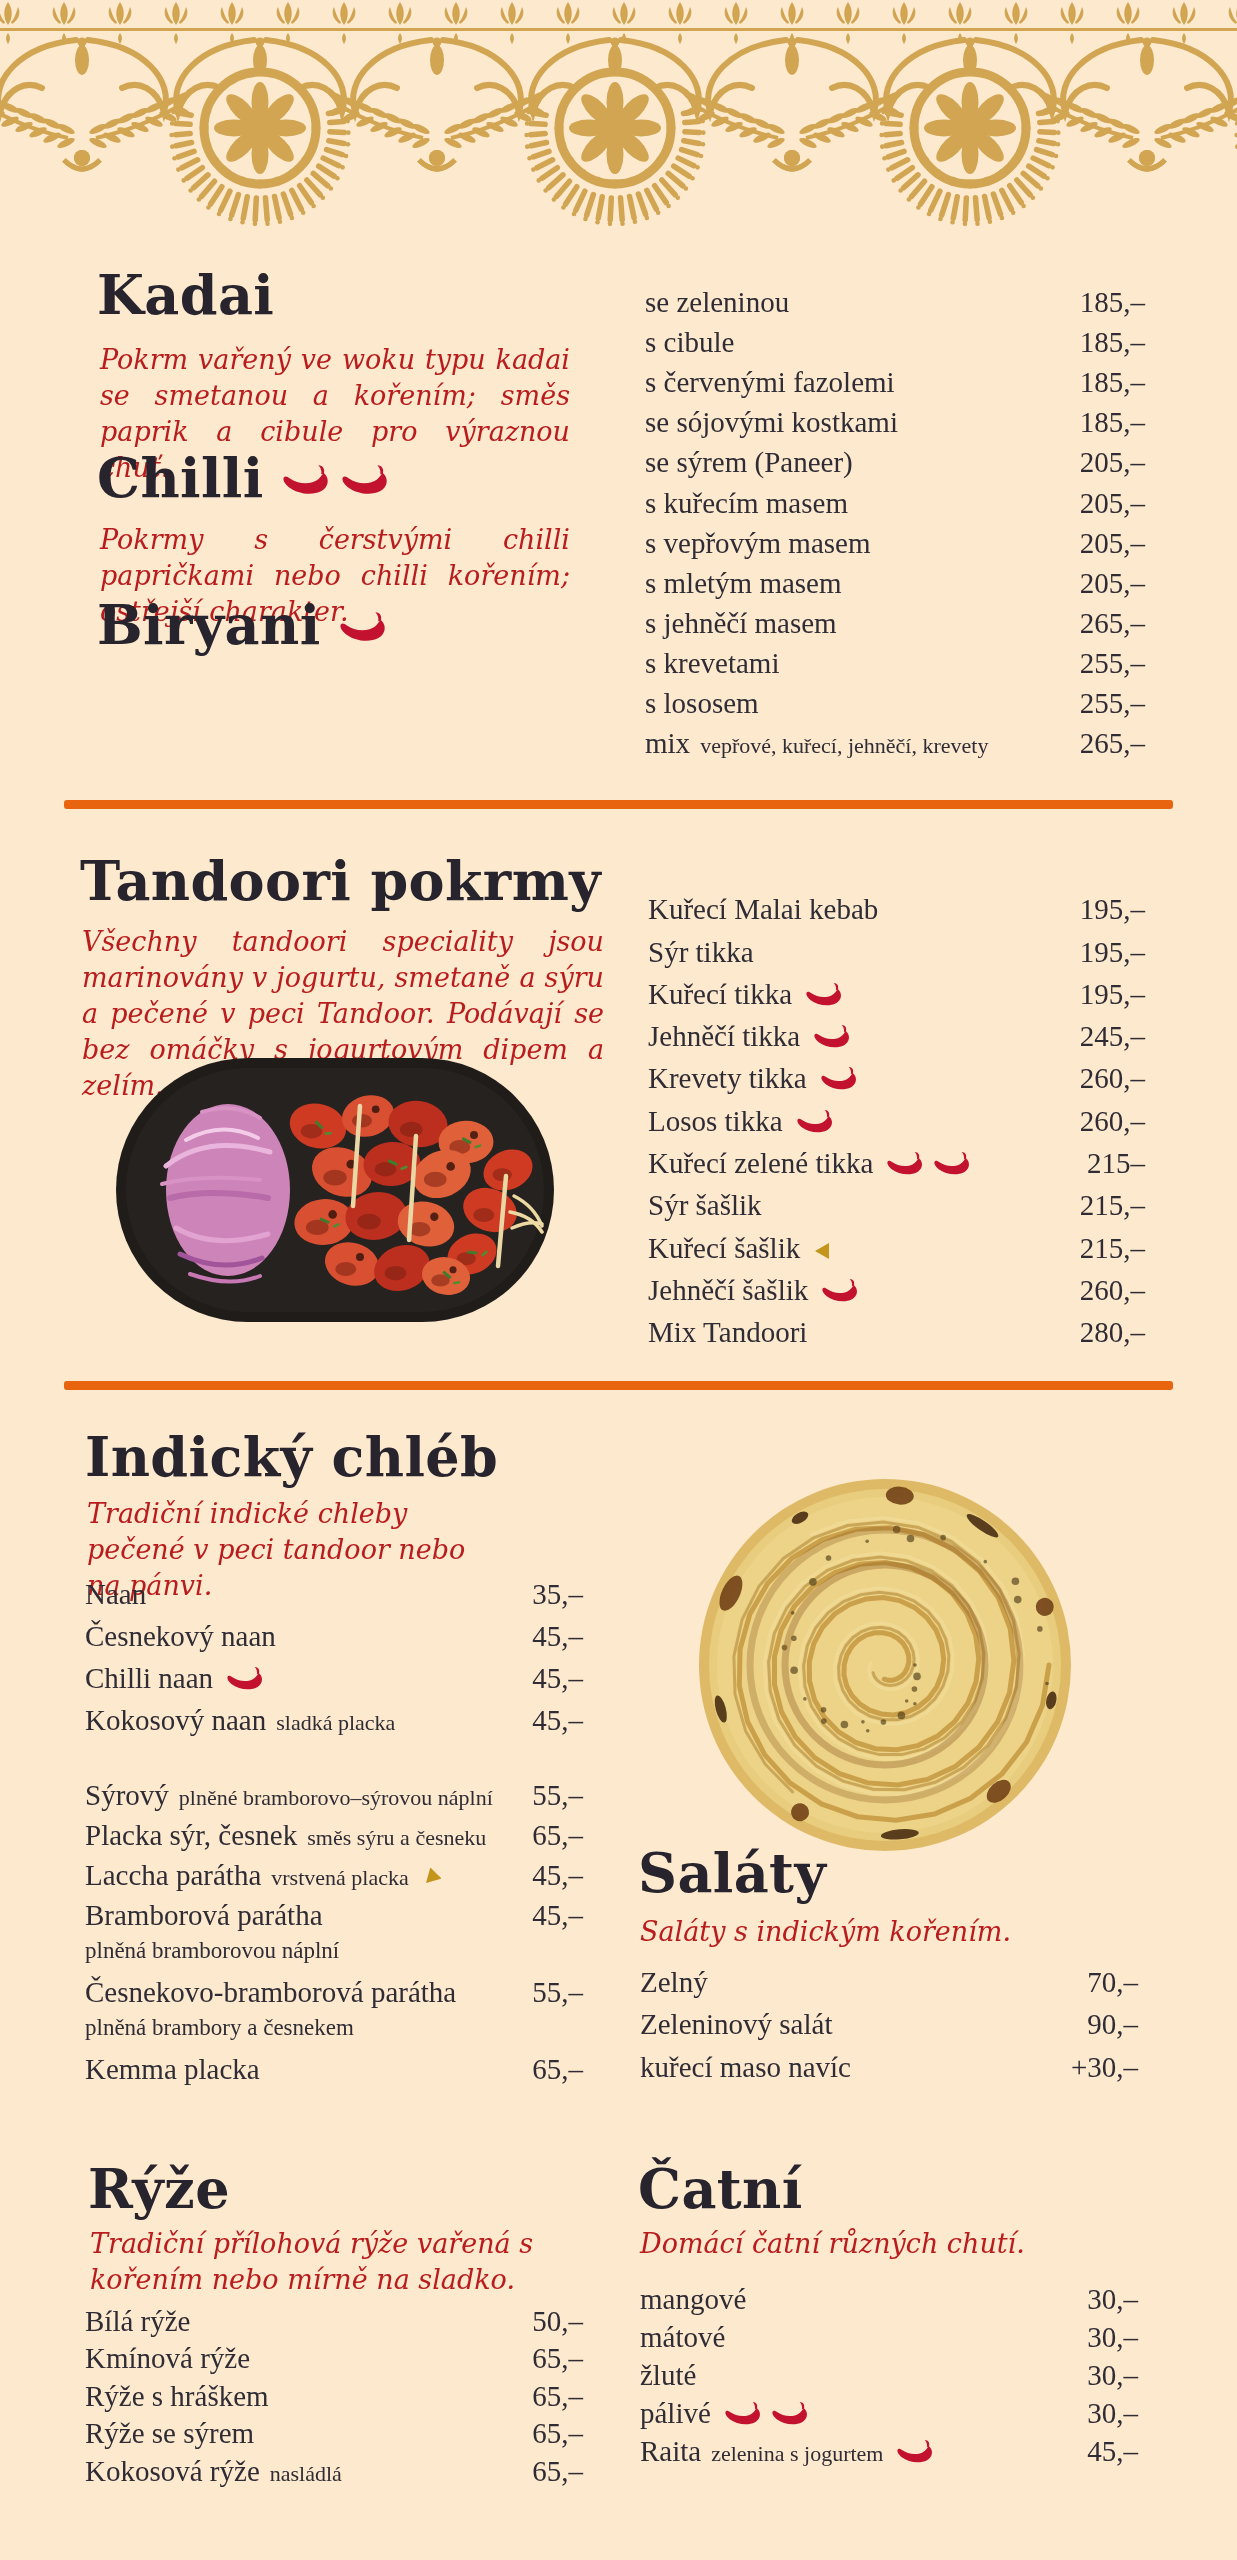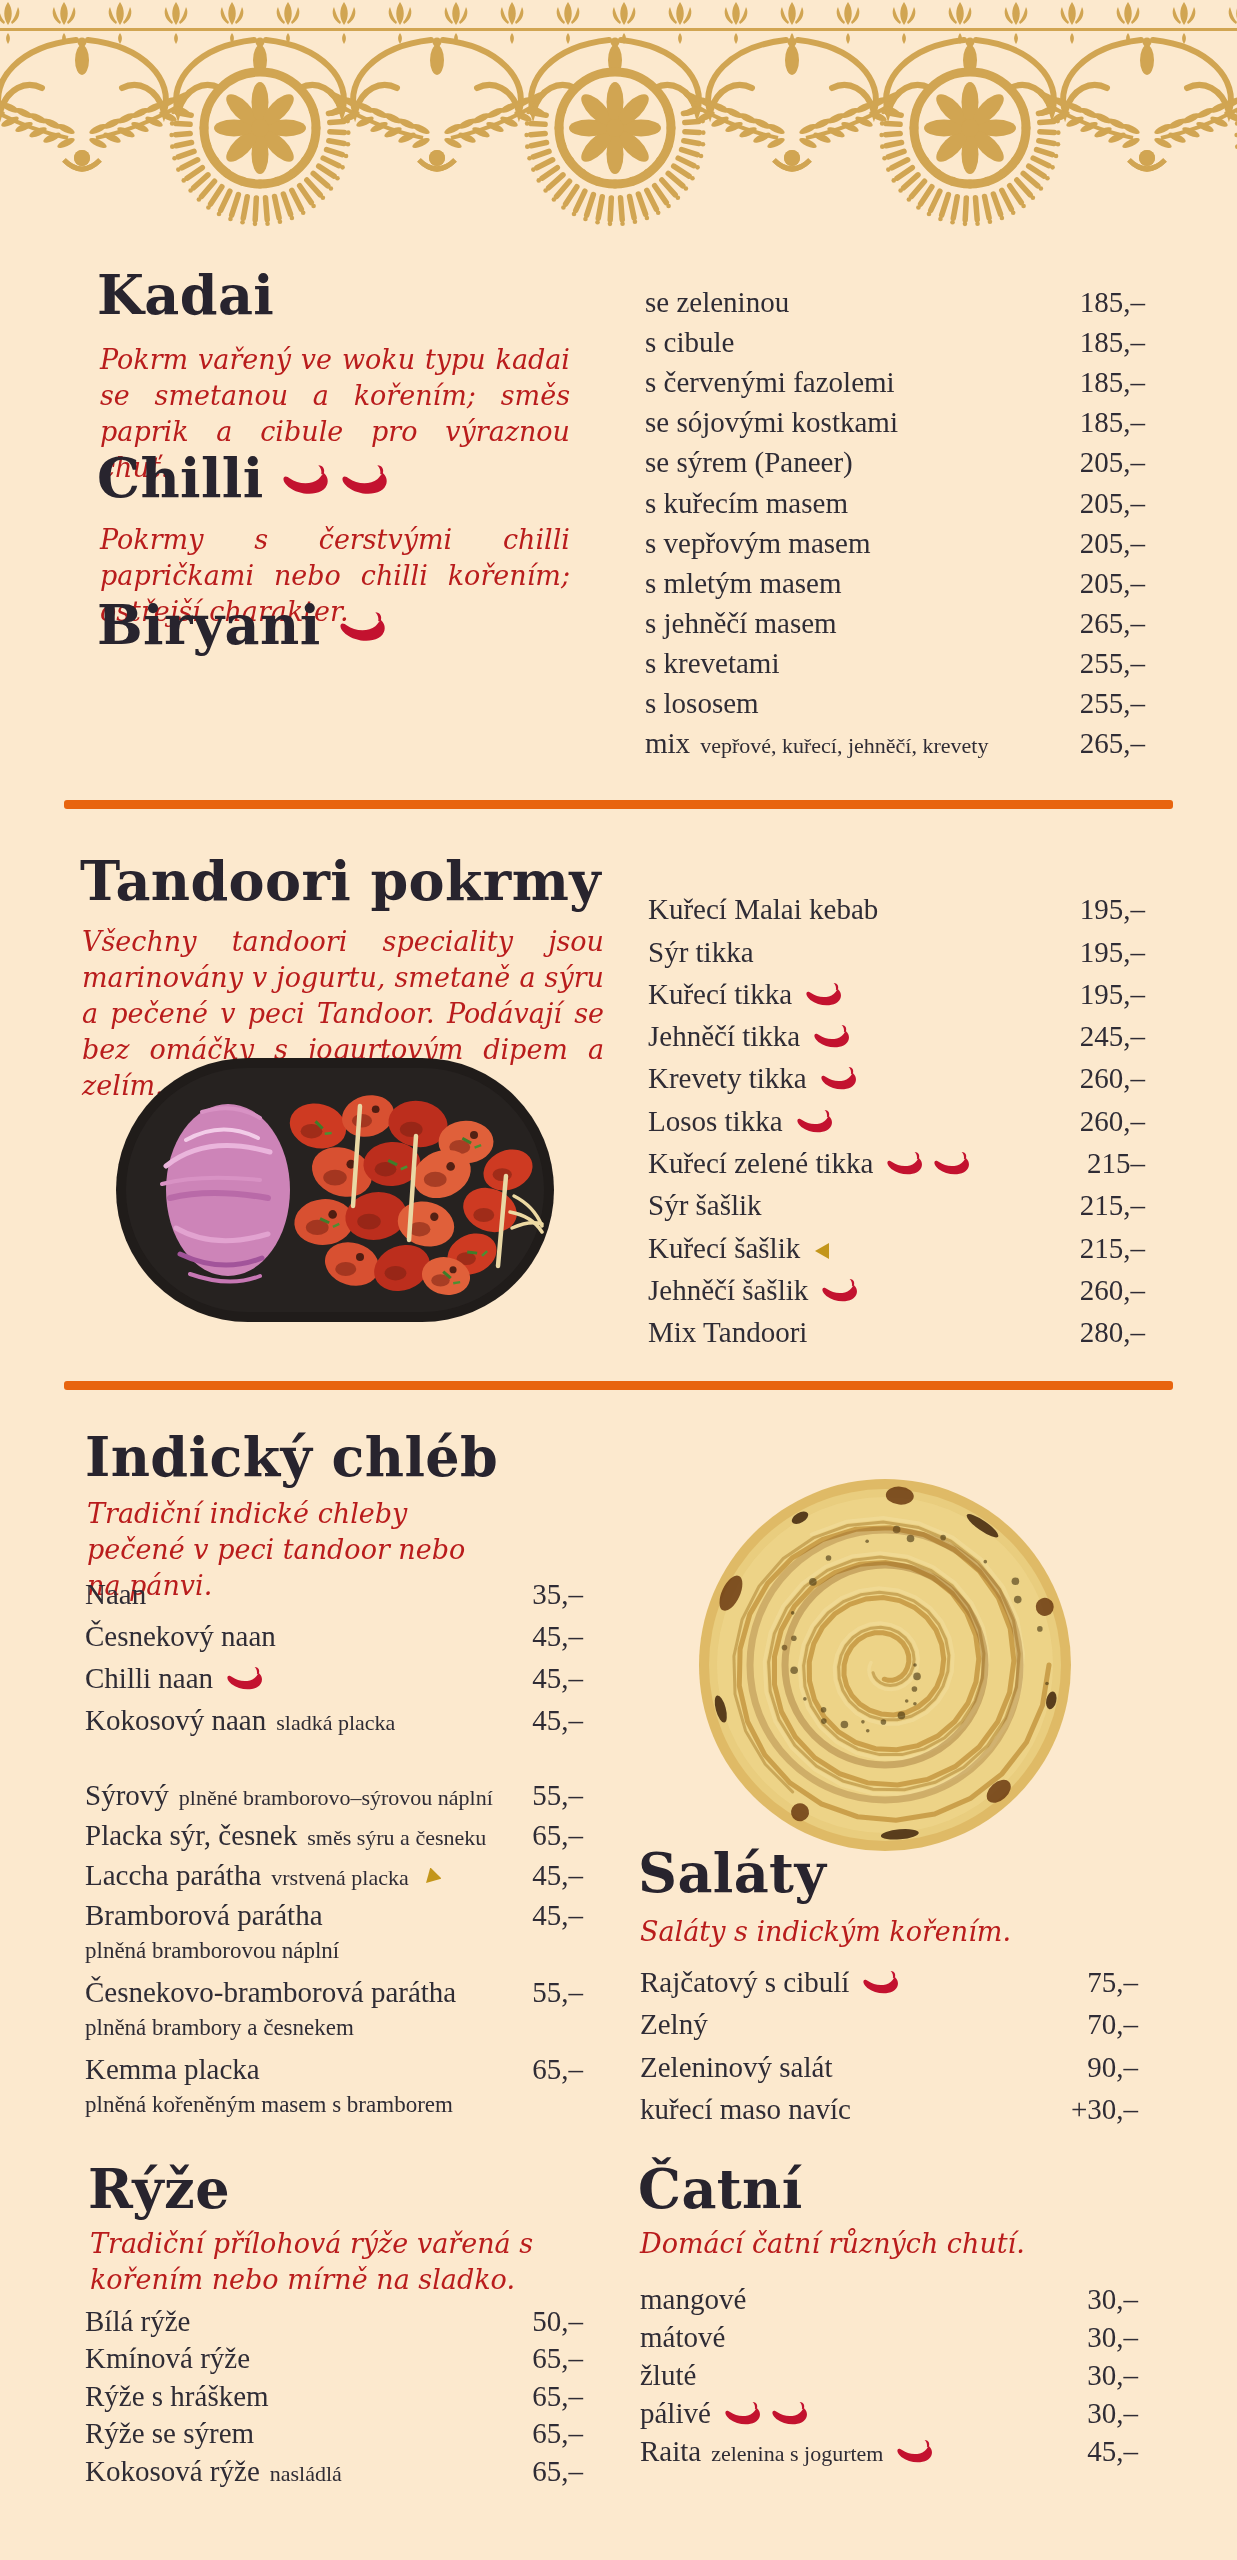--- a/index.html
+++ b/index.html
@@ -1176,21 +1176,20 @@
       </div>
       <div class="msubnote">plněná brambory a česnekem</div>
 
       <div class="mrow">
         <span class="mname">
           <span>Kemma placka</span>
 
         </span>
         <span class="mprice">65,–</span>
       </div>
-      <div class="msubnote">plněná kořeněným masem s bramborem</div>
     </div>
 
   <svg id="photo2" class="abs pos-photo2" width="395" height="395" viewBox="0 0 395 395">
       <circle cx="197" cy="197" r="186" fill="#dfba66"></circle>
       <circle cx="197" cy="197" r="176" fill="#e9cd7e"></circle>
       <circle cx="197" cy="197" r="168" fill="#edd489" opacity="0.8"></circle>
       <path d="M361.0 197.0L354.5 237.2L338.5 274.3L313.9 305.9L282.6 330.3L246.5 346.0L208.0 352.2L169.5 348.7L133.4 335.9L101.9 314.8L76.8 286.8L59.6 253.7L51.3 217.8L52.1 181.2L61.8 146.3L79.7 115.3L104.4 89.8L134.5 71.5L167.7 61.3L202.2 59.7L235.6 66.6L265.9 81.4L291.4 103.0L310.5 130.0L322.2 160.6L325.9 192.7L321.6 224.4L309.7 253.8L291.1 279.0L267.1 298.6L239.3 311.4L209.5 316.9L179.7 314.9L151.6 305.7L126.9 289.9L107.2 268.8L93.5 243.8L86.5 216.5L86.5 188.7L93.3 162.0L106.4 138.2L124.7 118.7L147.0 104.5L171.8 96.3L197.5 94.6L222.4 99.3L245.1 109.8L264.3 125.4L278.7 145.1L287.7 167.3L290.8 190.8L288.0 213.9L279.8 235.3L266.6 253.7L249.6 268.1L229.8 277.6L208.7 281.8L187.5 280.7L167.6 274.4L150.2 263.6L136.2 249.0L126.5 231.8L121.5 212.9L121.3 193.8L125.8 175.6L134.5 159.3L146.7 146.0L161.6 136.4L178.1 130.9L195.1 129.6L211.5 132.6L226.3 139.4L238.7 149.5L248.0 162.1L253.7 176.3L255.7 191.1L253.9 205.6L248.8 218.9L240.6 230.2L230.2 238.8L218.2 244.5L205.6 246.9L193.1 246.0L181.5 242.2L171.6 235.8L163.8 227.4L158.6 217.6L156.0 207.1L156.2 196.6L158.9 186.9L163.8 178.5L170.4 171.8L178.2 167.2L186.6 164.8L195.0 164.7L202.8 166.5L209.6 170.2L214.9 175.2L218.6 181.2L220.6 187.5L220.8 193.8L219.4 199.6L216.8 204.6L213.1 208.5L208.9 211.0L204.4 212.3L200.2 212.3L196.3 211.2" stroke="#c2933c" stroke-width="5" fill="none" opacity="0.8" stroke-linecap="round"></path>
       <path d="M104.6 323.9L77.2 296.2L57.6 262.9L47.0 226.1L45.9 188.2L54.1 151.5L71.0 118.3L95.3 90.5L125.5 69.9L159.5 57.5L195.2 54.0L230.3 59.4L262.7 73.1L290.3 94.3L311.7 121.3L325.5 152.5L331.1 185.8L328.4 219.1L317.5 250.4L299.5 277.7L275.5 299.4L247.2 314.3L216.4 321.7L185.0 321.2L155.1 313.1L128.5 298.0L106.7 277.0L91.0 251.5L82.2 223.3L80.6 194.1L86.3 165.7L98.7 140.0L116.9 118.5L139.5 102.3L165.1 92.3L192.1 89.1L218.6 92.6L243.2 102.5L264.2 117.9L280.6 137.8L291.3 160.8L295.9 185.4L294.3 210.1L286.8 233.2L273.9 253.5L256.6 269.7L236.2 280.9L214.0 286.6L191.4 286.6L169.8 281.1L150.6 270.6L134.8 255.8L123.4 238.0L116.9 218.1L115.6 197.6L119.3 177.8L127.7 159.9L140.1 144.8L155.5 133.5L173.0 126.6L191.3 124.2L209.2 126.4L225.7 132.9L239.8 143.1L250.7 156.2L257.8 171.3L260.9 187.4L259.9 203.3L255.0 218.2L246.8 231.1L235.9 241.3L223.1 248.3L209.3 251.8L195.4 251.8L182.3 248.3L170.7 241.9L161.4 233.0L154.8 222.3L151.2 210.7L150.6 198.9L153.0 187.7L157.9 177.7L165.0 169.5L173.6 163.6L183.0 160.2L192.8 159.2L202.0 160.7L210.3 164.4L217.1 169.8L222.1 176.6L225.1 184.0L226.1 191.6L225.1 198.9L222.5 205.4L218.4 210.6L213.4 214.5L207.9 216.8L202.3 217.5L197.1 216.8L192.5 214.8L188.9 211.9L186.4 208.5L185.1 204.7" stroke="#a87c2a" stroke-width="3" fill="none" opacity="0.5" stroke-linecap="round"></path>
       <path d="M123.5 66.3L158.5 53.5L195.2 49.8L231.3 55.3L264.7 69.4L293.2 91.2L315.2 119.0L329.5 151.1L335.3 185.5L332.5 219.8L321.4 252.1L302.8 280.2L278.0 302.7L248.8 318.2L217.0 325.9L184.6 325.4L153.7 317.0L126.2 301.4L103.6 279.7L87.2 253.4L78.1 224.2L76.4 194.0L82.3 164.6L95.1 137.9L113.9 115.5L137.3 98.7L163.9 88.3L191.9 84.9L219.5 88.5L245.0 98.7L266.9 114.7L284.0 135.4L295.2 159.3L300.1 184.9L298.5 210.6L290.7 234.8L277.3 256.0L259.3 272.9L238.0 284.7L214.8 290.7L191.1 290.8L168.5 285.1L148.3 274.1L131.8 258.7L119.8 240.0L112.9 219.2L111.4 197.7L115.3 176.8L124.0 157.9L137.0 142.0L153.2 130.0L171.6 122.6L190.9 120.0L209.9 122.3L227.4 129.1L242.4 139.8L254.0 153.7L261.7 169.7L265.0 186.7L264.1 203.8L259.0 219.7L250.3 233.5L238.7 244.5L225.0 252.1L210.2 255.9L195.3 256.0L181.1 252.4L168.6 245.5L158.5 236.0L151.2 224.5L147.2 211.9L146.4 199.1L148.9 186.8L154.1 175.8L161.8 166.8L171.1 160.2L181.6 156.2L192.3 155.1L202.6 156.6L211.9 160.5L219.6 166.5L225.4 173.9L229.0 182.2L230.2 190.9L229.3 199.2L226.5 206.7L222.0 212.9L216.3 217.6L209.9 220.5L203.4 221.6L197.1 221.0L191.5 218.9L186.9 215.6L183.6 211.5L181.6 207.0L180.9 202.4L181.4 198.2L183.0 194.5" stroke="#f3e0a0" stroke-width="3.5" fill="none" opacity="0.5" stroke-linecap="round"></path>
       <ellipse cx="363.28509212474694" cy="232.3449874390191" rx="9" ry="5" fill="#40230a" opacity="0.85" transform="rotate(102 363.28509212474694 232.3449874390191)"></ellipse>
@@ -1235,33 +1234,20 @@
       <circle cx="197" cy="197" r="135" stroke="#8a5a20" stroke-width="7" fill="none" opacity="0.3"></circle>
     </svg>
 
   <div class="h1 abs pos-sal-t">
     <span>Saláty</span>
   </div>
   <p class="desc abs pos-sal-d">Saláty s indickým kořením.</p>
 
   <div class="mlist abs pos-sal-l">
 
-      <div class="mrow">
-        <span class="mname">
-          <span>Rajčatový s cibulí</span>
-
-          <span class="icons">
-            <svg viewBox="0 0 40 26" width="40" height="25">
-              <path d="M36 9 C 39 13 38 19 32.5 22 C 25 25.8 13.5 24.5 5.8 18.6 C 2.4 16 1 12.6 2 11 C 2.9 9.6 5 10.2 7 11.8 C 13 16.4 24 17.4 30 12.4 C 32 10.7 33.2 8.8 34.2 7 Z" fill="#c3122f"></path>
-              <path d="M34.4 8 C 35.6 4.2 34 1.2 30 1 C 32.2 3.2 32.8 5.6 32.4 8.4 Z" fill="#c3122f"></path>
-            </svg>
-          </span>
-        </span>
-        <span class="mprice">75,–</span>
-      </div>
 
       <div class="mrow">
         <span class="mname">
           <span>Zelný</span>
 
         </span>
         <span class="mprice">70,–</span>
       </div>
 
       <div class="mrow">

